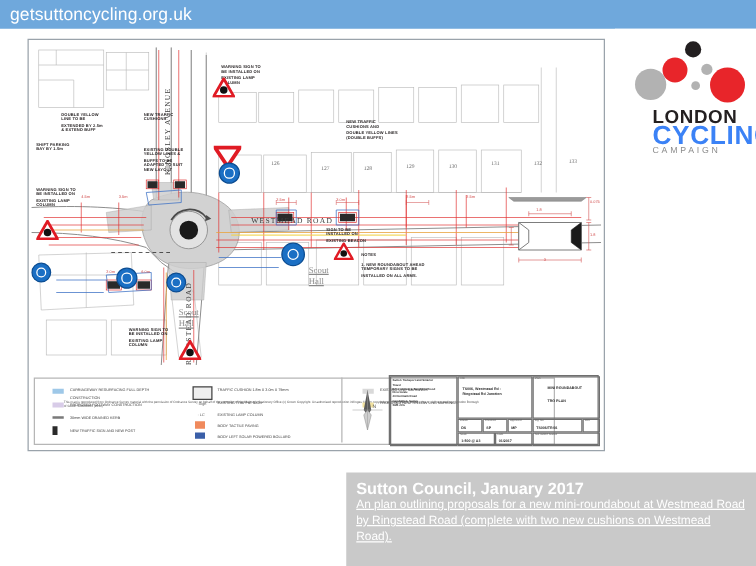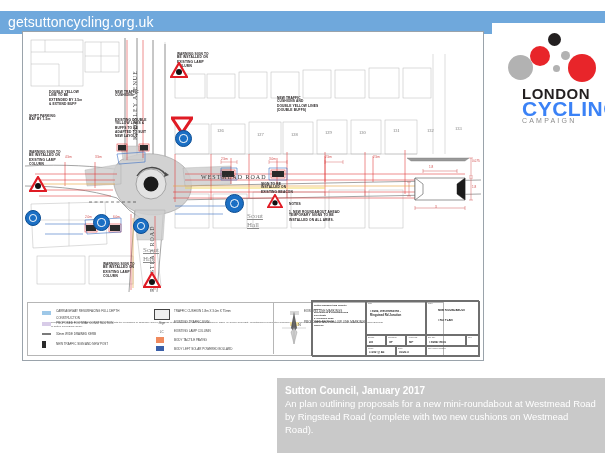--- a/index.html
+++ b/index.html
@@ -6,21 +6,20 @@
   body{
     width:605px;height:453px;overflow:hidden;
     background:#ffffff;
     font-family:"Liberation Sans", sans-serif;
     position:relative;
   }
   
   .header{
     position:absolute;left:0;top:0;width:605px;height:23px;
     background:#6fa8dc;
-    margin-top:11px;
   }
   .header .site{
     position:absolute;left:8px;top:3px;
     font-size:14px;color:#ffffff;letter-spacing:.1px;
   }
   .header .handle{
     position:absolute;right:8px;top:3px;
     font-size:14px;color:#ffffff;letter-spacing:.1px;
   }
   
@@ -92,22 +91,22 @@
     border:1.4px solid #ffffff;border-radius:50%;
     box-sizing:border-box;
   }
 
   
   .caption{
     position:absolute;left:277px;top:378px;width:328px;height:75px;
     background:#c9c9c9;color:#ffffff;
     padding:6px 8px 0 8px;box-sizing:border-box;
   }
-  .caption .c-title{font-size:10px;font-weight:bold;line-height:13px;}
-  .caption .c-body{font-size:9.5px;line-height:13px;}
+  .caption .c-title{font-size:13px;font-weight:bold;line-height:13px;}
+  .caption .c-body{font-size:9.5px;line-height:13px;text-decoration:underline;}
 
   .footer-note{
     position:absolute;left:28px;top:289px;width:290px;
     font-size:2.2px;color:#555;line-height:3px;
     transform:scale(1.15);transform-origin:left top;
   }
   .legend-box{
     position:absolute;left:4px;top:270px;width:415px;height:52px;
     border:1px solid #b6b6b6;
   }

